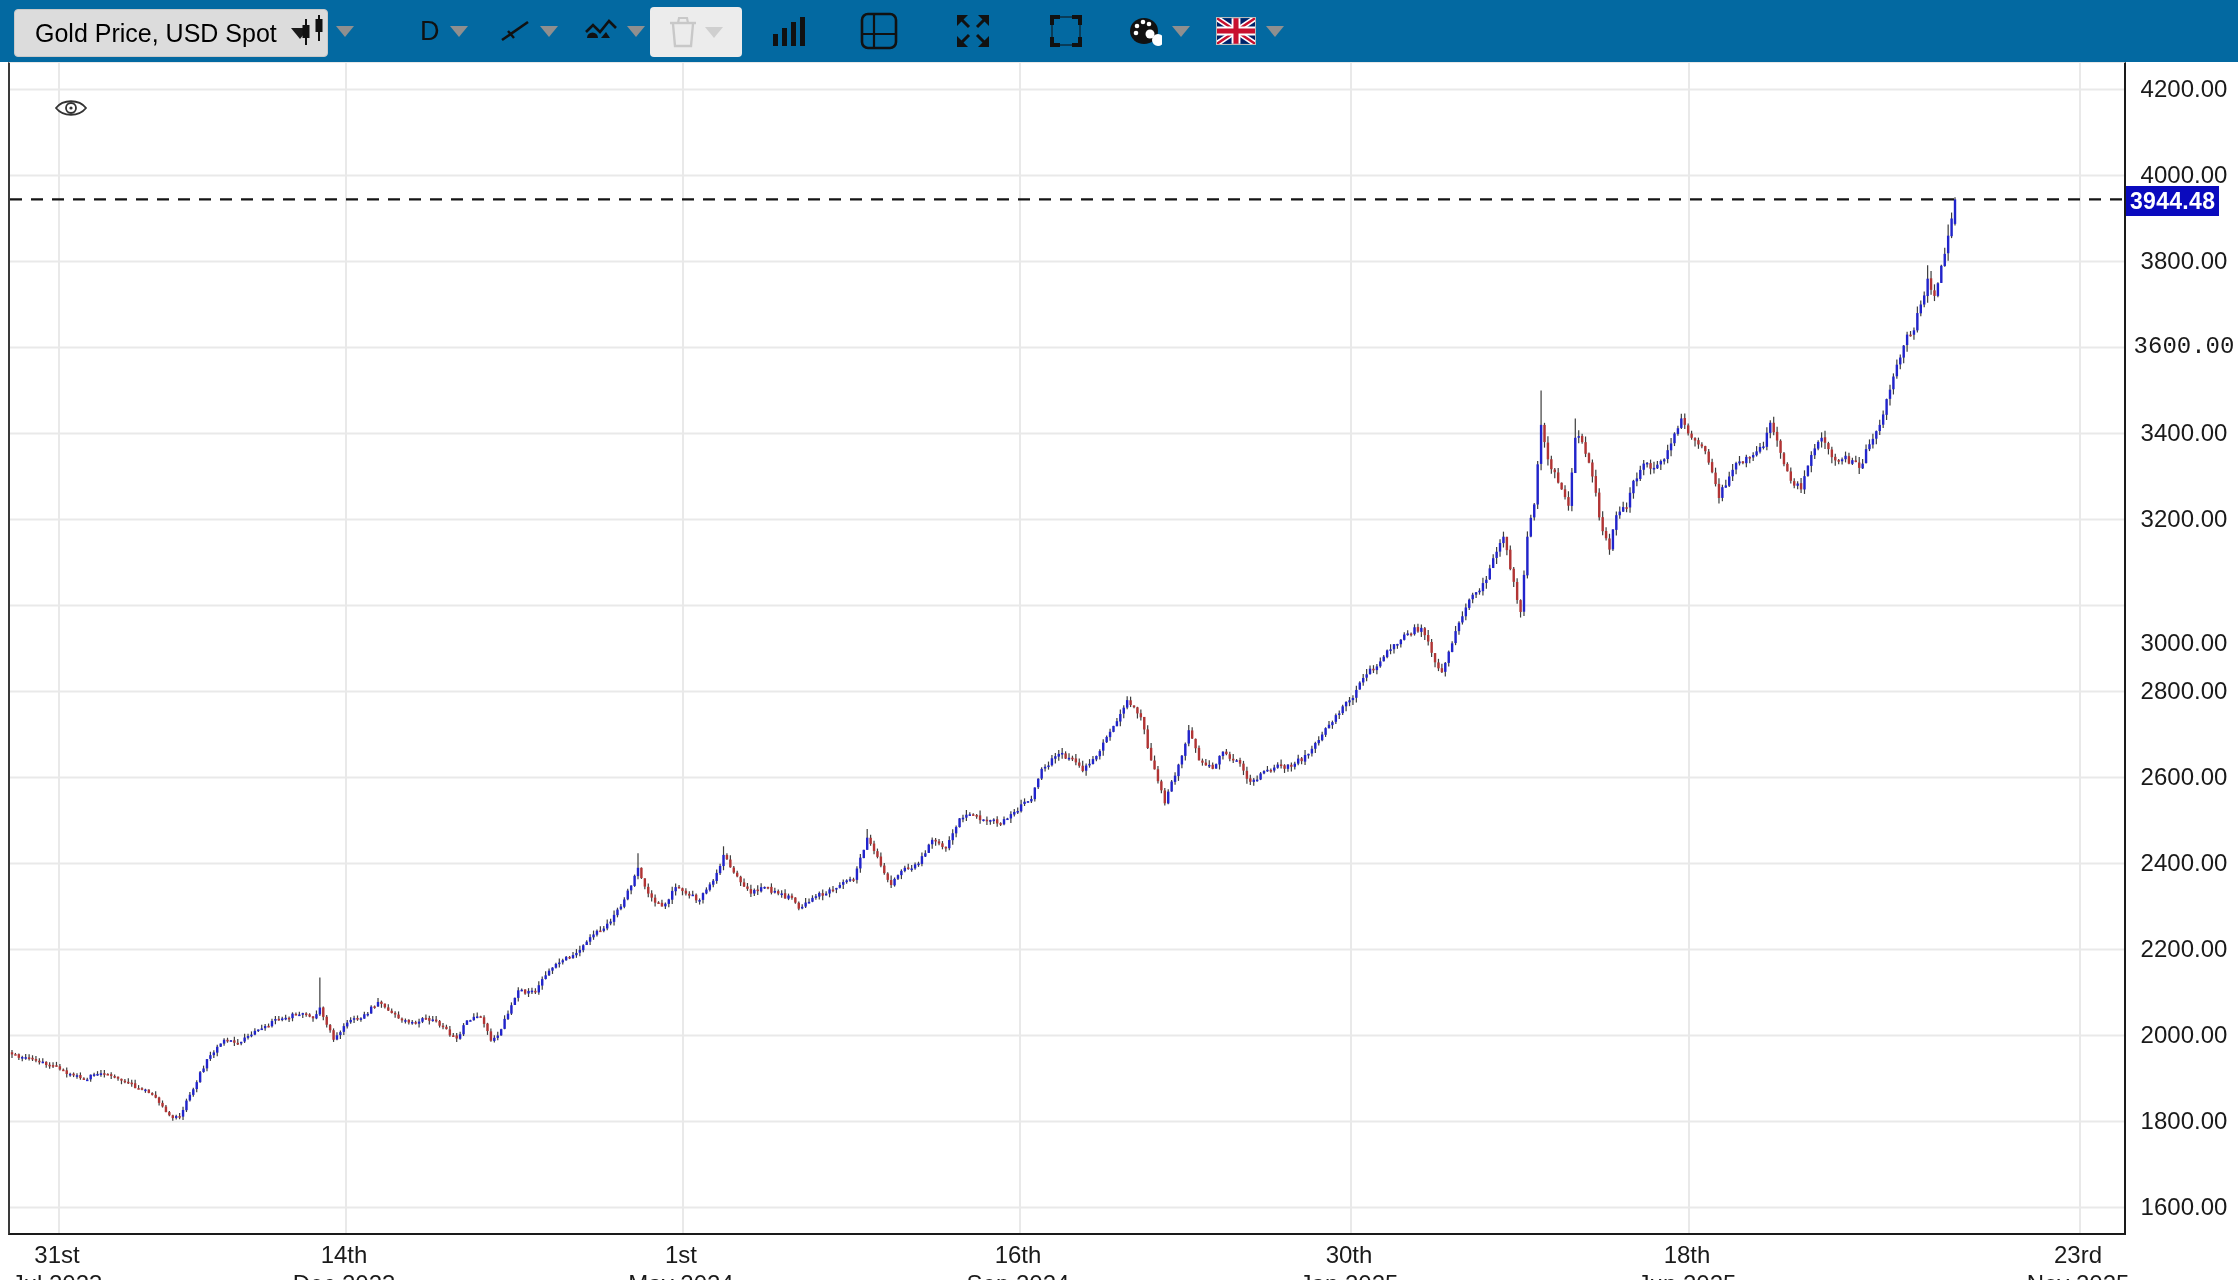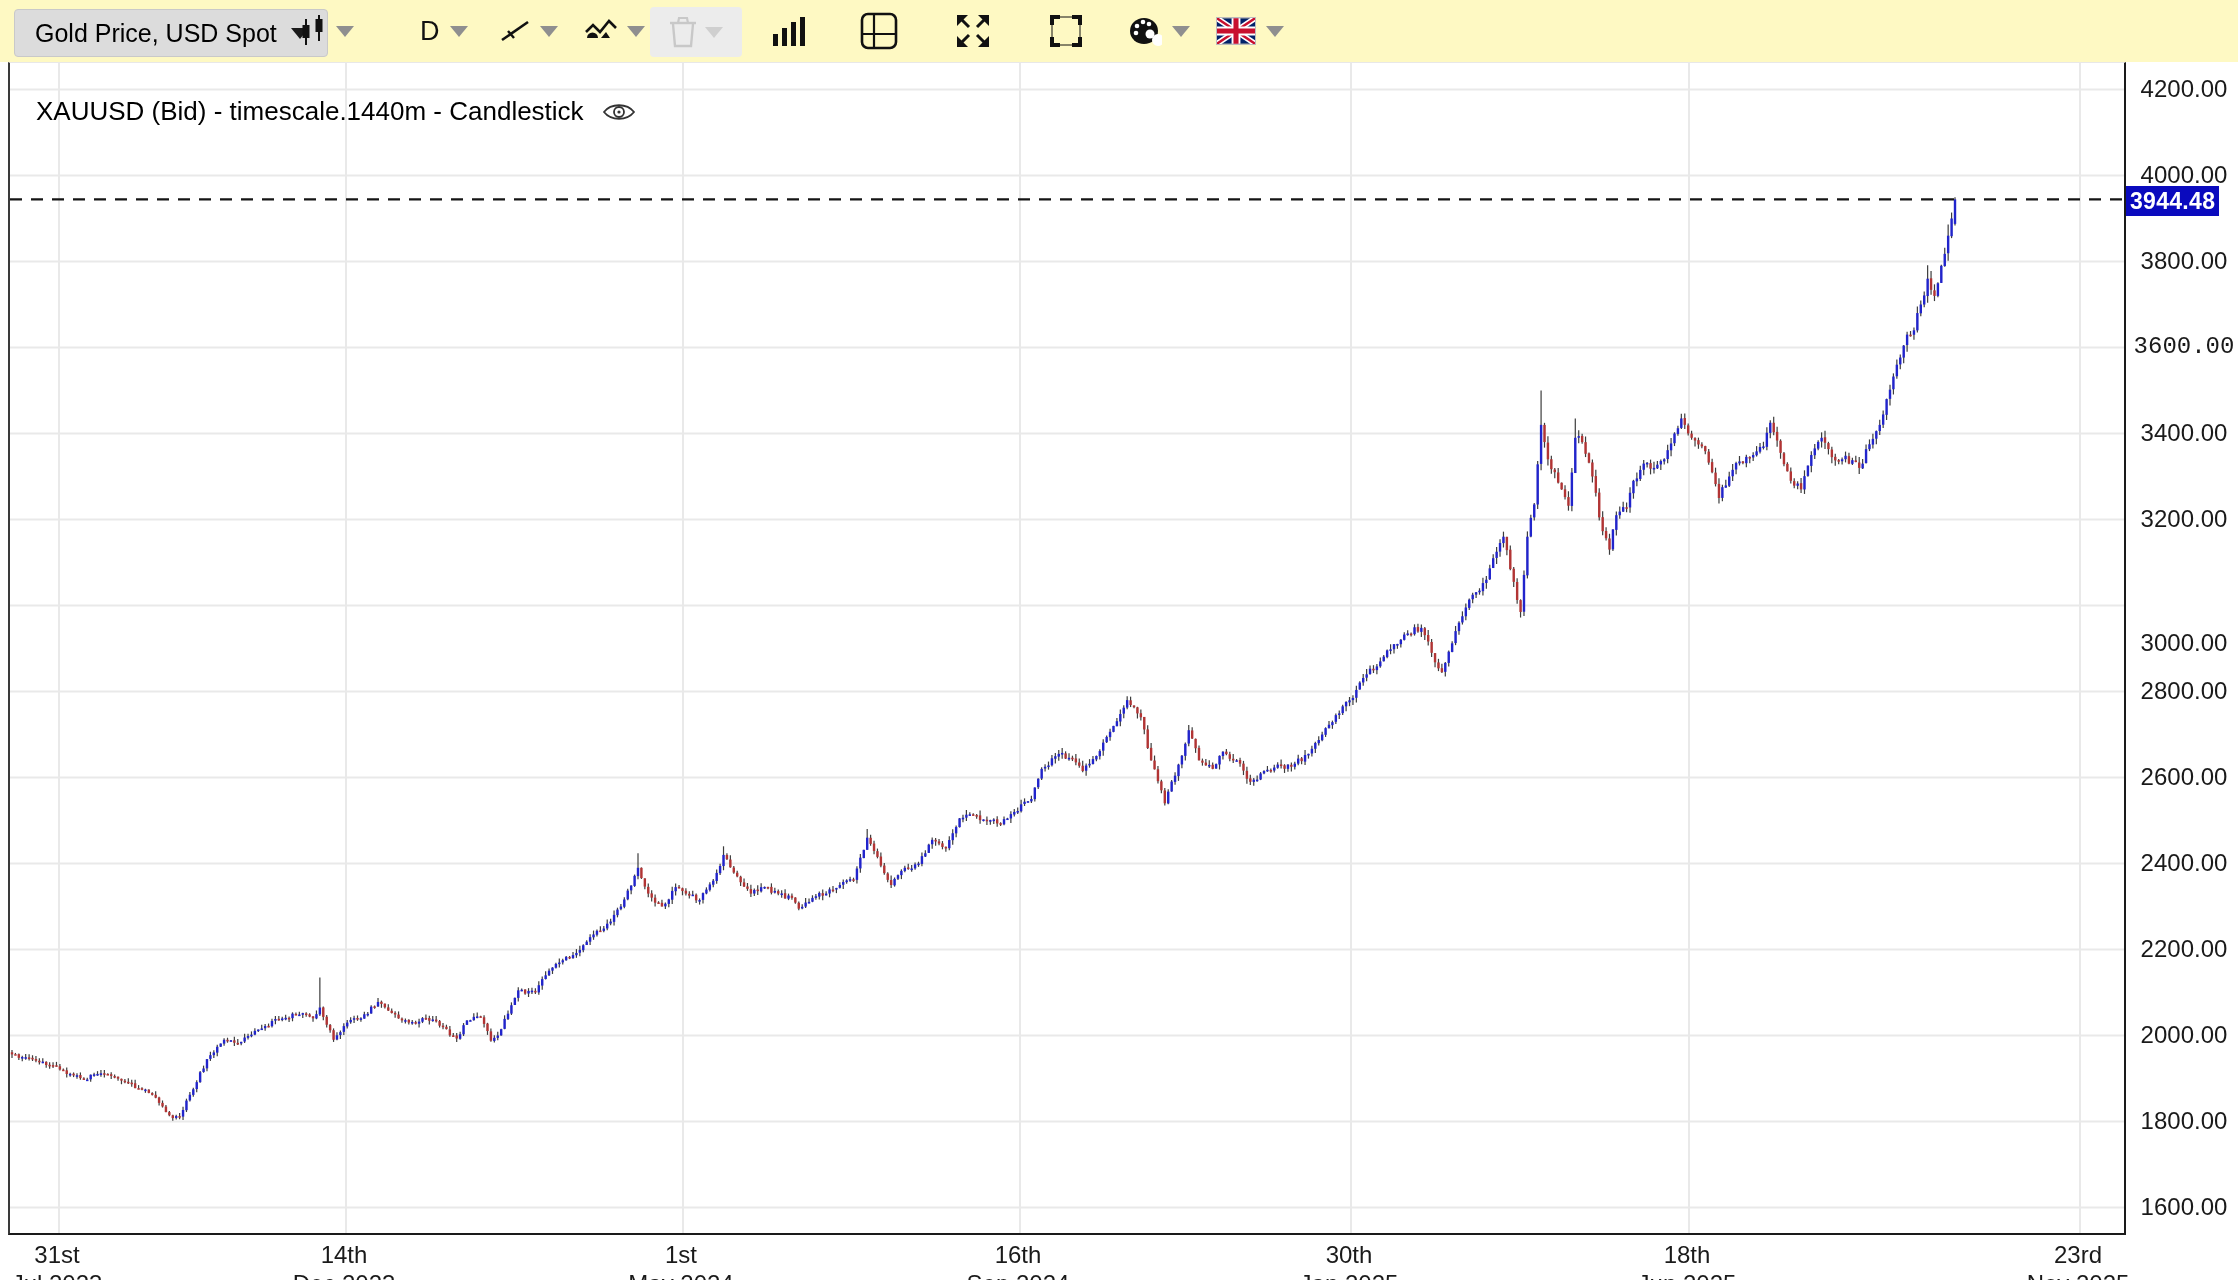--- a/index.html
+++ b/index.html
@@ -1,20 +1,20 @@
 <!DOCTYPE html>
 <html><head>
 <meta charset="utf-8">
 <style>
   html,body{margin:0;padding:0;background:#fff;}
   body{width:2238px;height:1280px;overflow:hidden;font-family:"Liberation Sans","DejaVu Sans",sans-serif;color:#111;}
   .app{position:relative;width:2238px;height:1280px;background:#fff;}
 
   
-  .toolbar{position:absolute;left:0;top:0;width:2238px;height:62px;background:#fef9c3;}
+  .toolbar{position:absolute;left:0;top:0;width:2238px;height:62px;background:#0369a1;}
   .sym-btn{position:absolute;left:14px;top:9px;height:48px;padding:0 18px 0 20px;background:#dcdcdc;border:1px solid #c9c9c9;border-radius:4px;display:flex;align-items:center;gap:14px;font-size:25px;color:#000;cursor:pointer;font-family:inherit;}
   .tb{position:absolute;top:0;height:62px;display:flex;align-items:center;gap:10px;}
   .caret{width:0;height:0;border-left:9px solid transparent;border-right:9px solid transparent;border-top:11px solid #8f8f8f;display:inline-block;}
   .caret.dark{border-top-color:#1a1a1a;}
   .caret.faint{border-top-color:#cfcfcf;}
   .tf-label{font-size:27px;color:#111;}
   .trash-box{position:absolute;left:650px;top:7px;width:92px;height:50px;background:#ececec;border-radius:4px;display:flex;align-items:center;justify-content:center;gap:8px;}
   .flag-wrap{border:1px solid #bbb;line-height:0;}
 
   
@@ -1306,21 +1306,20 @@
         <rect x="1936.9584507042252" y="172.7" width="2.4" height="17.536424140498184" fill="#2124cc"></rect>
         <line x1="1941.5792253521126" y1="149.53167356130794" x2="1941.5792253521126" y2="175.12919353078735" stroke="#3c3c3c" stroke-width="1.2"></line>
         <rect x="1940.3792253521126" y="155.5" width="2.4" height="17.727671425165937" fill="#2124cc"></rect>
         <line x1="1945" y1="134.2193000000001" x2="1945" y2="162.6079000000001" stroke="#3c3c3c" stroke-width="1.2"></line>
         <rect x="1943.8" y="136.3736" width="2.4" height="24.49279999999999" fill="#2124cc"></rect>
         <line x1="0" y1="136.3736" x2="2114" y2="136.3736" stroke="#141414" stroke-width="2.4" stroke-dasharray="12 9"></line>
       </svg>
   </div>
 
   <div class="title-row">
-    <span>XAUUSD (Bid) - timescale.1440m - Candlestick</span>
     <svg class="eye" width="34" height="24" viewBox="0 0 34 24">
       <path d="M2,12 C9,3 25,3 32,12 C25,21 9,21 2,12 Z" fill="none" stroke="#333" stroke-width="1.8"></path>
       <circle cx="17" cy="12" r="5" fill="none" stroke="#333" stroke-width="1.8"></circle>
       <circle cx="17" cy="12" r="1.6" fill="#333"></circle>
     </svg>
   </div>
 
   <div id="y-axis">
       <div class="y-lbl" style="top: 74.5px;">4200.00</div>
       <div class="y-lbl" style="top: 160.5px;">4000.00</div>

